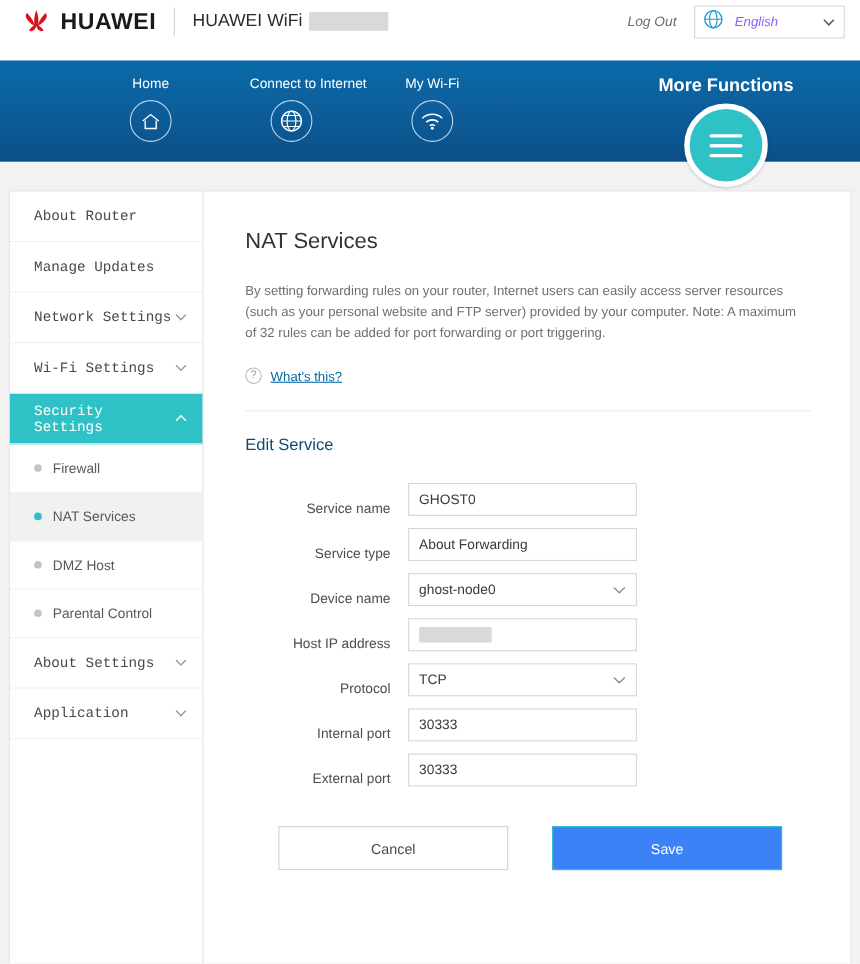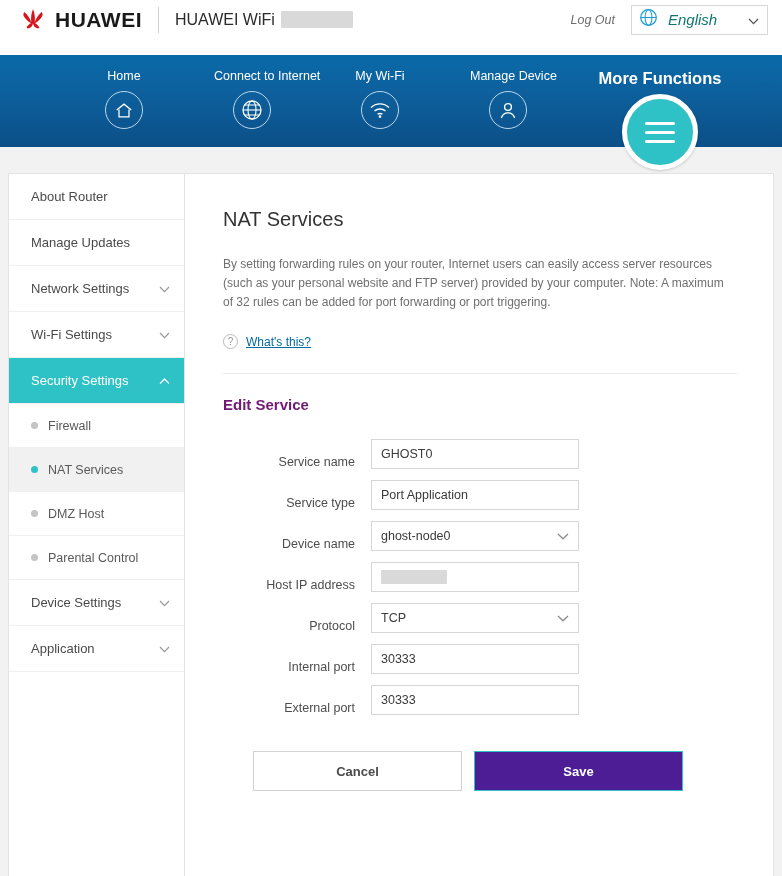--- a/index.html
+++ b/index.html
@@ -46,33 +46,34 @@
   }
   .lang-box {
     display: flex; align-items: center;
     border: 1px solid #d7d7d7;
     height: 30px;
     min-width: 137px;
     padding: 0 8px 0 7px;
     background: #fff;
   }
   .globe { margin-right: 10px; }
-  .lang-label { font-size: 15px; color: #0f766e; }
+  .lang-label { font-size: 12px; color: #8b5cf6; }
   .lang-caret { margin-left: auto; }
 
   
   .nav {
     height: 92px;
     background: linear-gradient(180deg,#0a6aa8 0%,#0d5f9c 45%,#0b4f87 100%);
     position: relative;
   }
   .nav-inner {
     display: flex; align-items: flex-start;
     padding-left: 86px; padding-top: 14px;
     gap: 52px;
+    margin-left: 13px;
   }
   .nav-item {
     width: 76px; text-align: center; color: #fff; cursor: pointer;
   }
   .nav-item .label {
     font-size: 12.5px; display: block; margin-bottom: 8px; white-space: nowrap;
   }
   .nav-item.wide .label { white-space: nowrap; }
   .nav-icon {
     width: 38px; height: 38px; border-radius: 50%;
@@ -119,20 +120,21 @@
     flex: 0 0 176px;
   }
   .side-item {
     height: 46px;
     display: flex; align-items: center;
     padding: 0 14px 0 22px;
     font-size: 13px;
     color: #4a4a4a;
     border-bottom: 1px solid #f0f0f0;
     cursor: pointer;
+    font-family: Liberation Mono, monospace;
   }
   .side-item .caret { margin-left: auto; }
   .side-item.active {
     background: #2ec2c6; color: #fff;
   }
   .side-sub {
     height: 44px;
     display: flex; align-items: center;
     padding-left: 22px;
     font-size: 12.5px;
@@ -166,49 +168,49 @@
   }
   .qmark {
     width: 15px; height: 15px; border-radius: 50%;
     border: 1px solid #b9b9b9; color: #9a9a9a;
     font-size: 10px; line-height: 13px; text-align: center;
     margin-right: 8px;
   }
   .whats span.txt { color: #0369a1; text-decoration: underline; }
   .hr { height: 1px; background: #ebebeb; margin: 0 0 22px 0; }
   h2.sub {
-    font-size: 15px; font-weight: bold; color: #701a75; margin: 0 0 26px 0;
+    font-size: 15px; font-weight: normal; color: #0c4a6e; margin: 0 0 26px 0;
   }
   .form-row {
     display: flex; align-items: flex-end; margin-bottom: 11px;
   }
   .form-label {
     width: 148px; text-align: right; padding-right: 16px;
     font-size: 12.5px; color: #4d4d4d;
   }
   .field {
     width: 208px; height: 30px;
     border: 1px solid #d6d6d6;
     display: flex; align-items: center;
     padding: 0 9px;
     font-size: 12.5px; color: #3a3a3a;
     background: #fff;
   }
   .field.select { justify-content: space-between; cursor: pointer; }
   .redacted.ip { width: 66px; height: 14px; margin-left: 0; }
   .btn-row {
-    display: flex; gap: 12px; margin-top: 36px; padding-left: 30px; font-weight: bold;
+    display: flex; gap: 40px; margin-top: 36px; padding-left: 30px;
   }
   .btn {
     width: 209px; height: 40px;
     display: flex; align-items: center; justify-content: center;
     font-size: 13px; cursor: pointer;
   }
   .btn.cancel { border: 1px solid #d3d3d3; background: #fff; color: #4a4a4a; }
-  .btn.save { background: #4c1d95; color: #fff; border: 1px solid #2ec2c6; }
+  .btn.save { background: #3b82f6; color: #fff; border: 1px solid #2ec2c6; }
 </style>
 </head>
 <body>
 
 <div class="topbar">
   <div class="logo-wrap">
     <span class="logo-mark">
       <svg width="30" height="26" viewBox="0 0 30 26">
         <g fill="#d7131b">
           <path d="M15 2 C13.2 6.5 12.6 11 13.4 15.5 C12 11.2 9.6 7.6 6.4 4.9 C5.2 6.2 5.1 8 6 9.6 C7.6 12.5 10.2 14.8 13.2 16.2 L14 15.2 C14 15.2 9.6 18.2 8.5 20.5 C9 21.2 10 21.5 10.8 21.3 C12.6 20.9 14 19.5 14.6 17.8 L15 16.2 L15.4 17.8 C16 19.5 17.4 20.9 19.2 21.3 C20 21.5 21 21.2 21.5 20.5 C20.4 18.2 16 15.2 16 15.2 L16.8 16.2 C19.8 14.8 22.4 12.5 24 9.6 C24.9 8 24.8 6.2 23.6 4.9 C20.4 7.6 18 11.2 16.6 15.5 C17.4 11 16.8 6.5 15 2 Z"></path>
@@ -269,29 +271,20 @@
       <span class="label">My Wi-Fi</span>
       <span class="nav-icon">
         <svg width="22" height="18" viewBox="0 0 22 18">
           <path d="M2 6.5 A13 13 0 0 1 20 6.5" fill="none" stroke="#fff" stroke-width="1.4"></path>
           <path d="M5.5 10 A8.5 8.5 0 0 1 16.5 10" fill="none" stroke="#fff" stroke-width="1.4"></path>
           <path d="M8.6 13.2 A4.4 4.4 0 0 1 13.4 13.2" fill="none" stroke="#fff" stroke-width="1.4"></path>
           <circle cx="11" cy="15.6" r="1.3" fill="#fff"></circle>
         </svg>
       </span>
     </div>
-    <div class="nav-item">
-      <span class="label">Manage Device</span>
-      <span class="nav-icon">
-        <svg width="20" height="20" viewBox="0 0 20 20">
-          <circle cx="10" cy="7" r="3.4" fill="none" stroke="#fff" stroke-width="1.4"></circle>
-          <path d="M3.4 18 A6.8 6.8 0 0 1 16.6 18" fill="none" stroke="#fff" stroke-width="1.4"></path>
-        </svg>
-      </span>
-    </div>
   </div>
   <div class="more-wrap">
     <div class="more-label">More Functions</div>
     <div class="more-circle">
       <span class="more-bar"></span>
       <span class="more-bar"></span>
       <span class="more-bar"></span>
     </div>
   </div>
 </div>
@@ -350,21 +343,21 @@
         <span class="dot"></span>
         <span>DMZ Host</span>
       </div>
 
       <div class="side-sub">
         <span class="dot"></span>
         <span>Parental Control</span>
       </div>
 
       <div class="side-item">
-        <span>Device Settings</span>
+        <span>About Settings</span>
         <span class="caret">
           <svg width="11" height="7" viewBox="0 0 11 7">
               <path d="M1 1 L5.5 5.6 L10 1" fill="none" stroke="#9a9a9a" stroke-width="1.3"></path>
             </svg>
         </span>
       </div>
 
       <div class="side-item">
         <span>Application</span>
         <span class="caret">
@@ -391,21 +384,21 @@
       <div class="form-row">
         <div class="form-label">Service name</div>
         <div class="field">
           <span>GHOST0</span>
         </div>
       </div>
 
       <div class="form-row">
         <div class="form-label">Service type</div>
         <div class="field">
-          <span>Port Application</span>
+          <span>About Forwarding</span>
         </div>
       </div>
 
       <div class="form-row">
         <div class="form-label">Device name</div>
         <div class="field select">
           <span>ghost-node0</span>
           <span>
             <svg width="12" height="7" viewBox="0 0 12 7">
                 <path d="M1 1 L6 5.8 L11 1" fill="none" stroke="#8d8d8d" stroke-width="1.3"></path>

